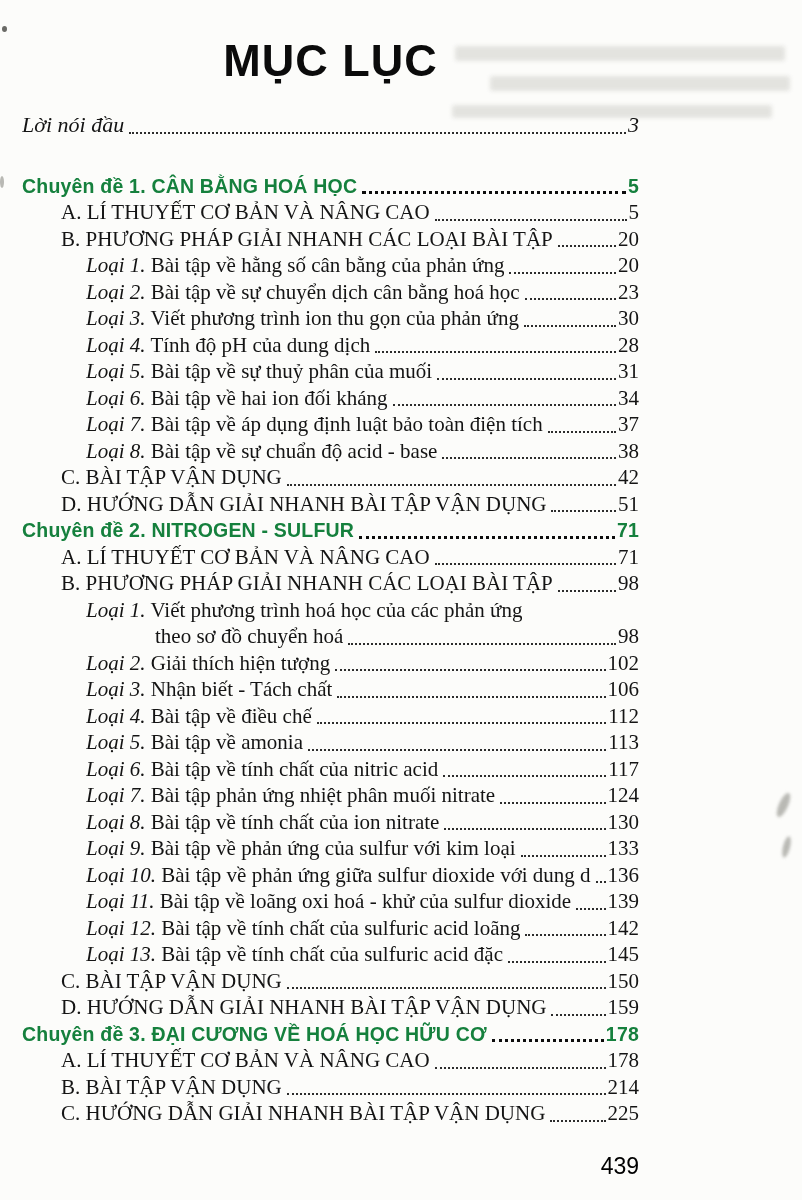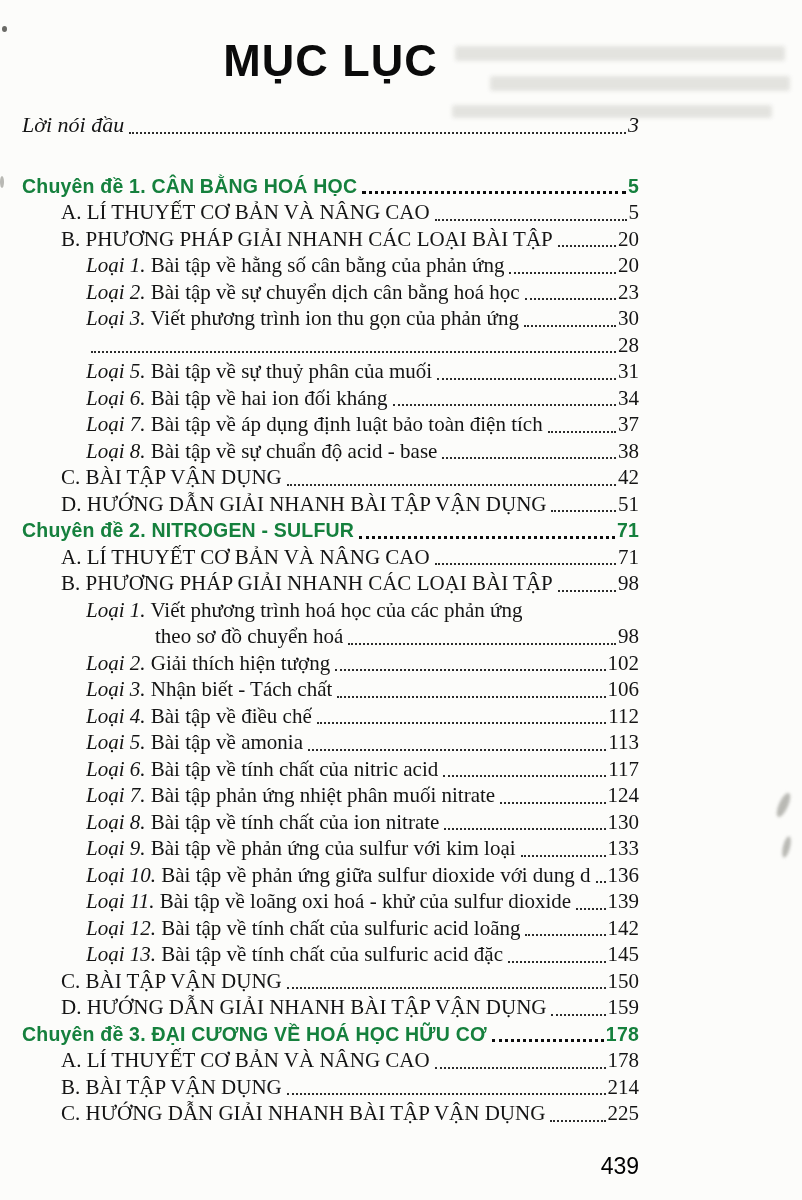--- a/index.html
+++ b/index.html
@@ -134,20 +134,21 @@
           <span class="text"><span class="prefix">Loại 2.</span> <span>Bài tập về sự chuyển dịch cân bằng hoá học</span></span>
           <span class="leader"></span>
           <span class="pagenum">23</span>
         </div>
         <div class="row loai">
           <span class="text"><span class="prefix">Loại 3.</span> <span>Viết phương trình ion thu gọn của phản ứng</span></span>
           <span class="leader"></span>
           <span class="pagenum">30</span>
         </div>
         <div class="row loai">
+          <span class="text"><span class="prefix">Loại 4.</span> <span>Tính độ pH của dung dịch</span></span>
           <span class="leader"></span>
           <span class="pagenum">28</span>
         </div>
         <div class="row loai">
           <span class="text"><span class="prefix">Loại 5.</span> <span>Bài tập về sự thuỷ phân của muối</span></span>
           <span class="leader"></span>
           <span class="pagenum">31</span>
         </div>
         <div class="row loai">
           <span class="text"><span class="prefix">Loại 6.</span> <span>Bài tập về hai ion đối kháng</span></span>

